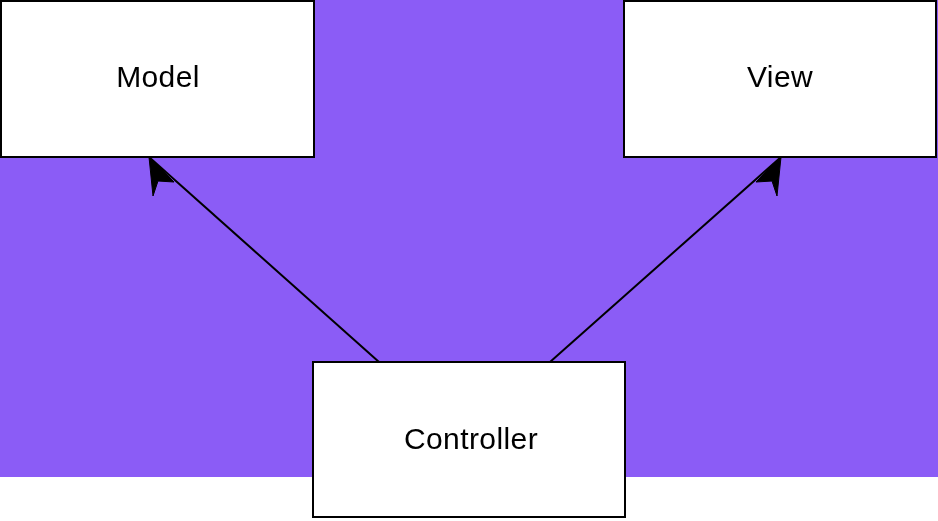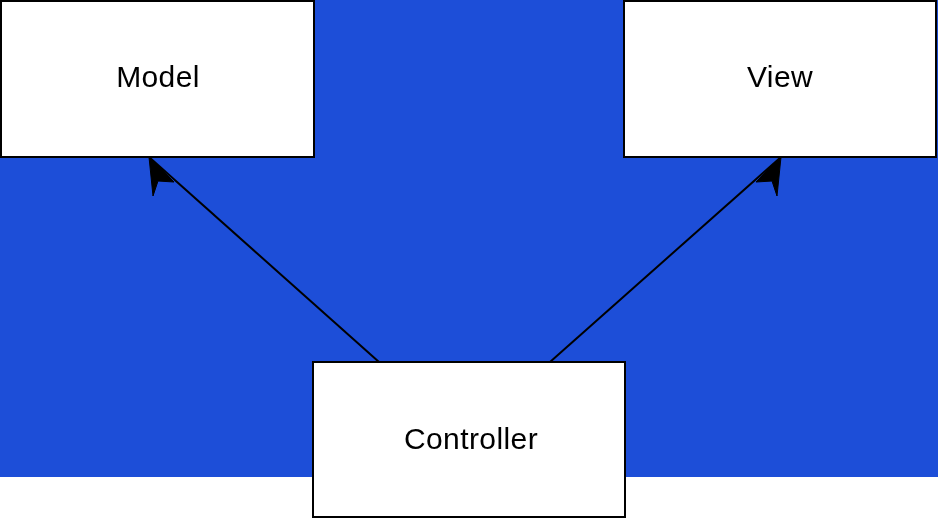--- a/index.html
+++ b/index.html
@@ -10,21 +10,21 @@
   body {
     width: 938px;
     height: 521px;
     overflow: hidden;
     font-family: "DejaVu Sans", "Liberation Sans", sans-serif;
   }
   #diagram-canvas {
     position: relative;
     width: 938px;
     height: 477px;
-    background: #1d4ed8;
+    background: #8b5cf6;
   }
   #diagram-svg {
     position: absolute;
     left: 0;
     top: 0;
     width: 938px;
     height: 521px;
     display: block;
   }
   .node-box {

